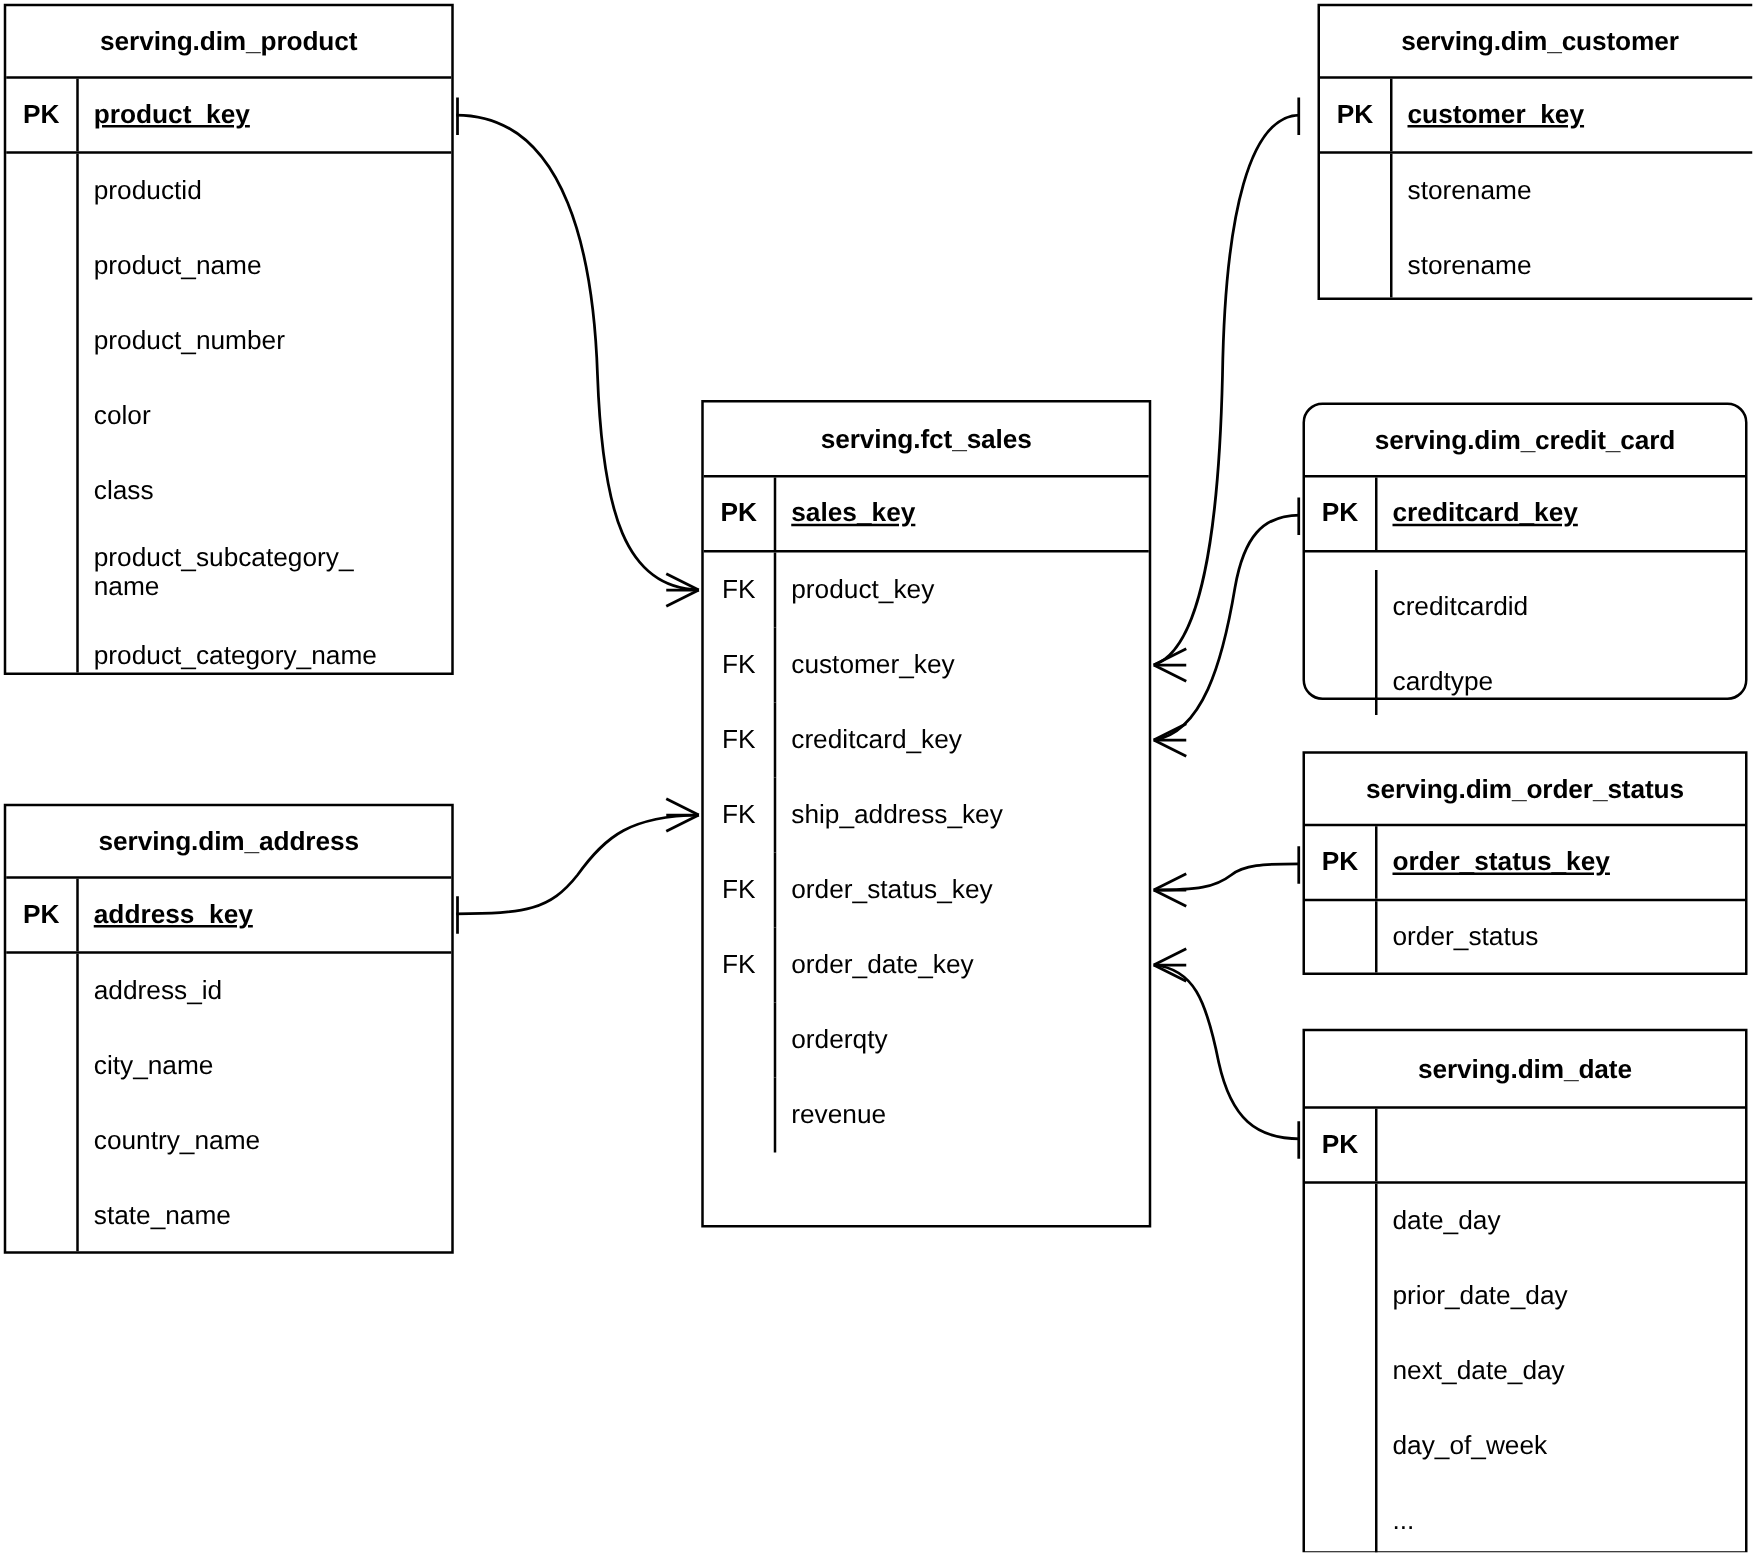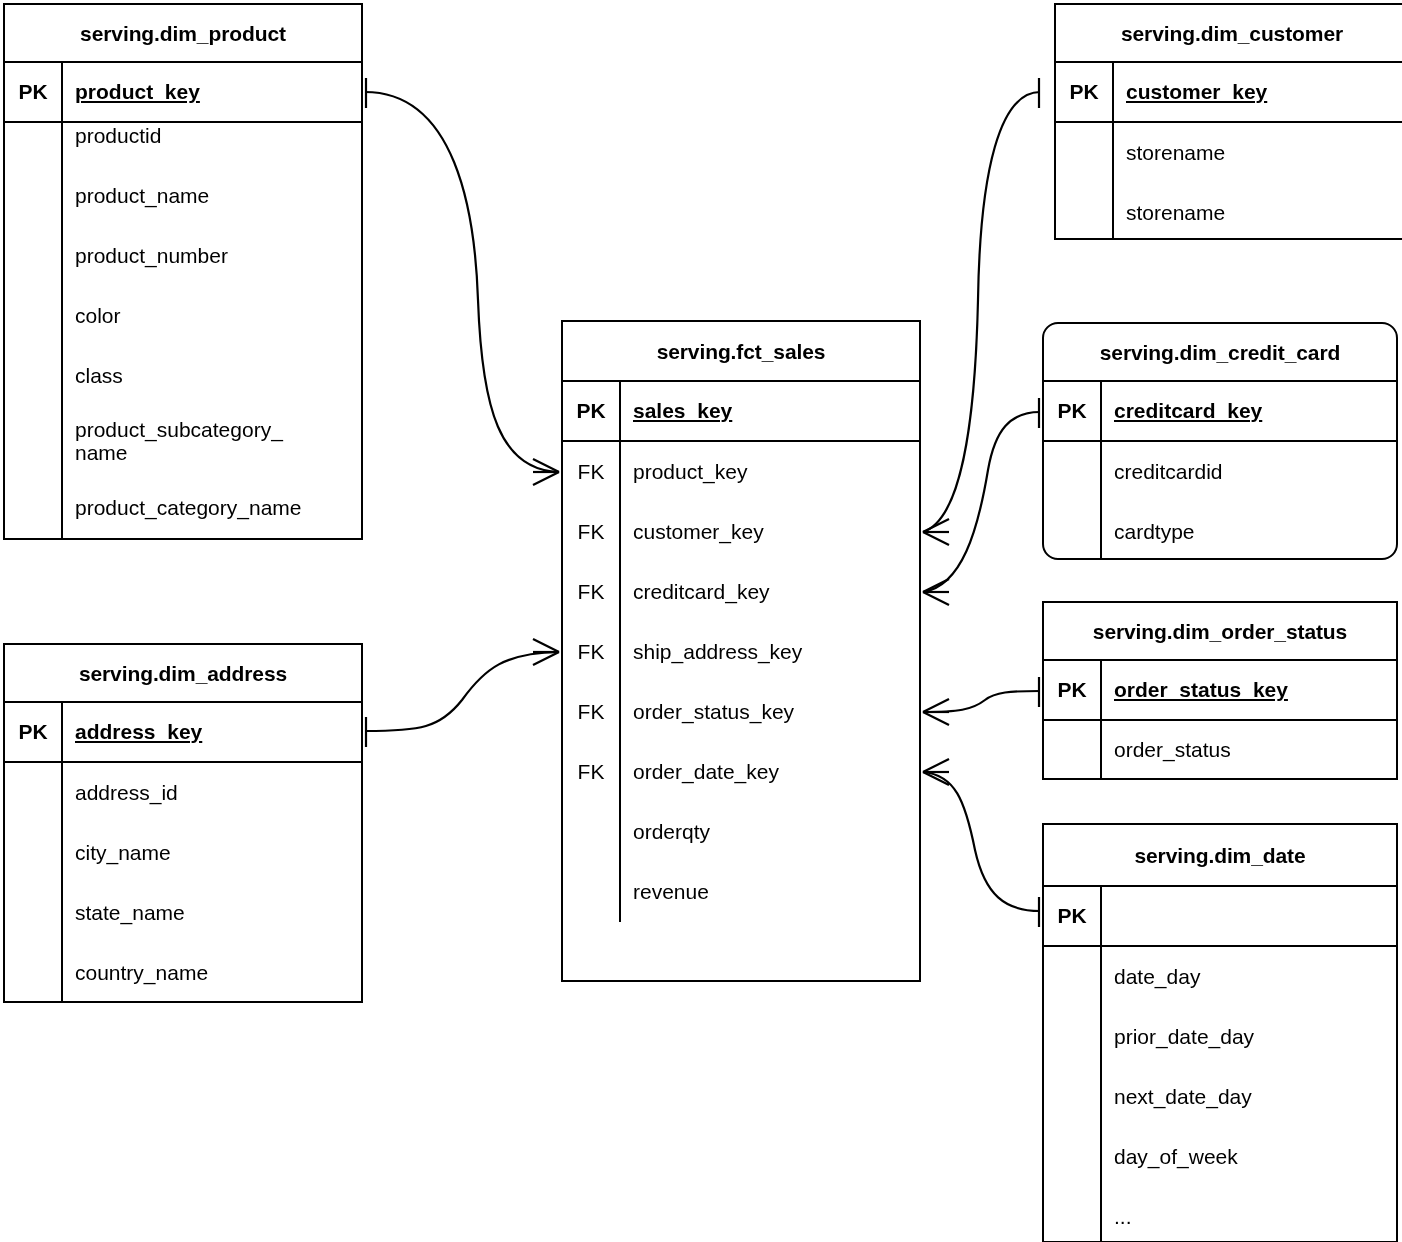--- a/index.html
+++ b/index.html
@@ -176,21 +176,21 @@
       <line x1="923" y1="772" x2="949" y2="785"></line>
     </g>
   </svg>
 
   <div class="entity" style="left:3px; top:3px; width:360px; height:537px;">
     <div class="ent-title" style="height:58px;">serving.dim_product</div>
     <div class="ent-row pk-row">
       <div class="keycol">PK</div>
       <div class="fieldcol pk-name">product_key</div>
     </div>
-    <div class="ent-body" style="height:415px;align-items:flex-end;">
+    <div class="ent-body" style="height:415px;">
       <div class="keycol blank"></div>
       <div class="attrs">
         <div class="attr">productid</div>
         <div class="attr">product_name</div>
         <div class="attr">product_number</div>
         <div class="attr">color</div>
         <div class="attr">class</div>
         <div class="attr two-line wrap" style="white-space:pre-line;">product_subcategory_
 name</div>
         <div class="attr">product_category_name</div>
@@ -202,22 +202,22 @@
     <div class="ent-title" style="height:58px;">serving.dim_address</div>
     <div class="ent-row pk-row">
       <div class="keycol">PK</div>
       <div class="fieldcol pk-name">address_key</div>
     </div>
     <div class="ent-body" style="height:238px;">
       <div class="keycol blank"></div>
       <div class="attrs">
         <div class="attr">address_id</div>
         <div class="attr">city_name</div>
+        <div class="attr">country_name</div>
         <div class="attr">state_name</div>
-        <div class="attr">country_name</div>
       </div>
     </div>
   </div>
 
   <div class="entity" style="left:561px; top:320px; width:360px; height:662px;">
     <div class="ent-title" style="height:60px;">serving.fct_sales</div>
     <div class="ent-row pk-row">
       <div class="keycol">PK</div>
       <div class="fieldcol pk-name">sales_key</div>
     </div>
@@ -269,21 +269,21 @@
       </div>
     </div>
   </div>
 
   <div class="entity" style="left:1042px; top:322px; width:356px; height:238px;border-radius:16px;">
     <div class="ent-title" style="height:58px;">serving.dim_credit_card</div>
     <div class="ent-row pk-row">
       <div class="keycol">PK</div>
       <div class="fieldcol pk-name">creditcard_key</div>
     </div>
-    <div class="ent-body" style="height:116px;">
+    <div class="ent-body" style="height:116px;margin-top:14px;">
       <div class="keycol blank"></div>
       <div class="attrs">
         <div class="attr">creditcardid</div>
         <div class="attr">cardtype</div>
       </div>
     </div>
   </div>
 
   <div class="entity" style="left:1042px; top:601px; width:356px; height:179px;">
     <div class="ent-title" style="height:58px;">serving.dim_order_status</div>

